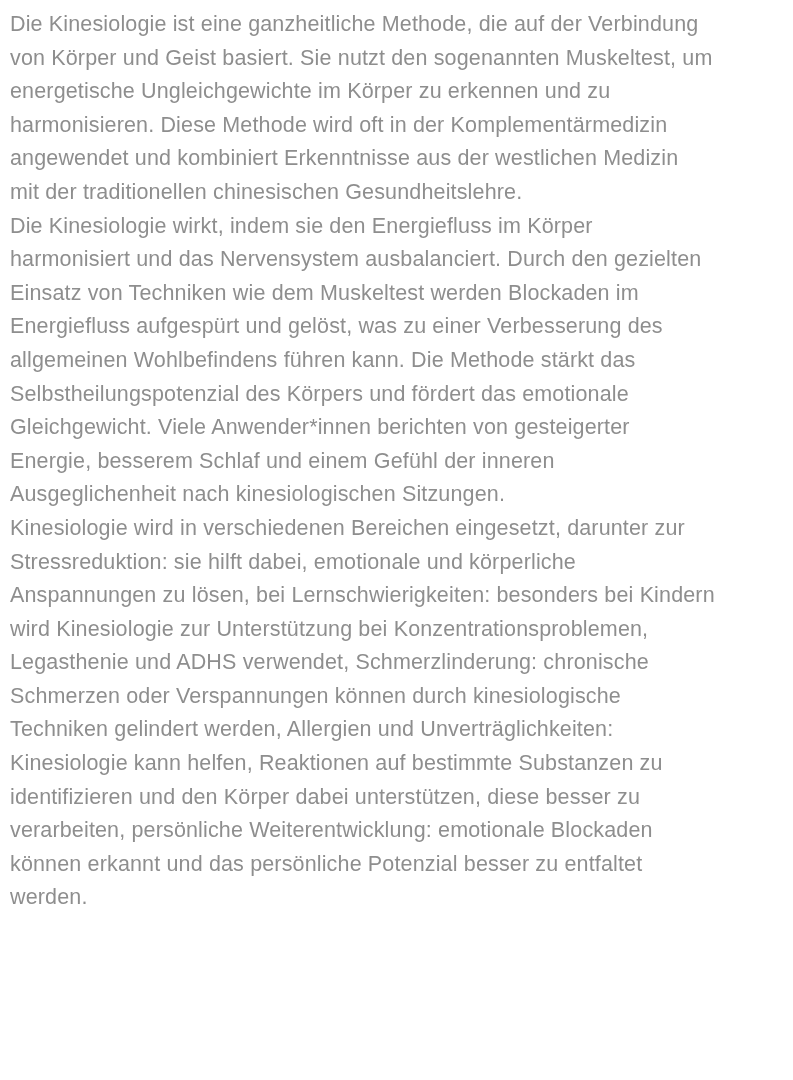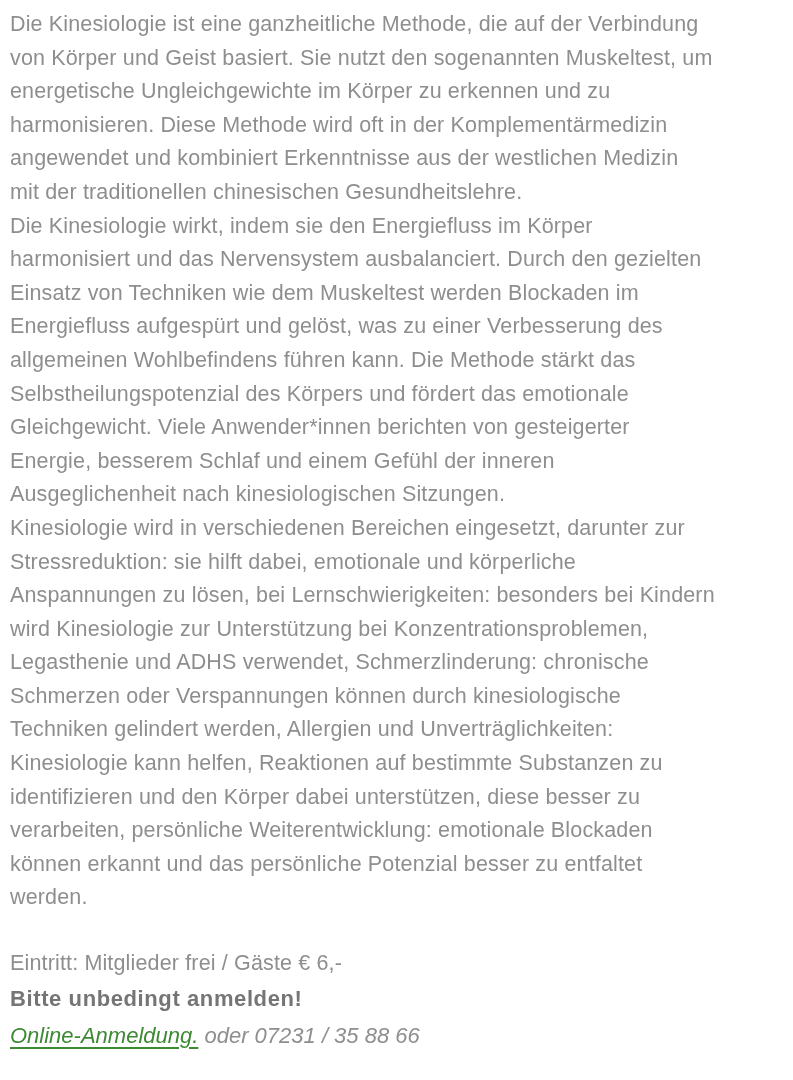--- a/index.html
+++ b/index.html
@@ -94,20 +94,13 @@
 Legasthenie und ADHS verwendet, Schmerzlinderung: chronische
 Schmerzen oder Verspannungen können durch kinesiologische
 Techniken gelindert werden, Allergien und Unverträglichkeiten:
 Kinesiologie kann helfen, Reaktionen auf bestimmte Substanzen zu
 identifizieren und den Körper dabei unterstützen, diese besser zu
 verarbeiten, persönliche Weiterentwicklung: emotionale Blockaden
 können erkannt und das persönliche Potenzial besser zu entfaltet
 werden.</p>
   </div>
 
-  <div class="footer">
-    <p class="admission">Eintritt: Mitglieder frei / Gäste € 6,-</p>
-    <p class="register-note">Bitte unbedingt anmelden!</p>
-    <p class="register-line">
-      <a href="#">Online-Anmeldung.</a><span> oder 07231 / 35 88 66</span>
-    </p>
-  </div>
 </main>
 
 </body></html>

